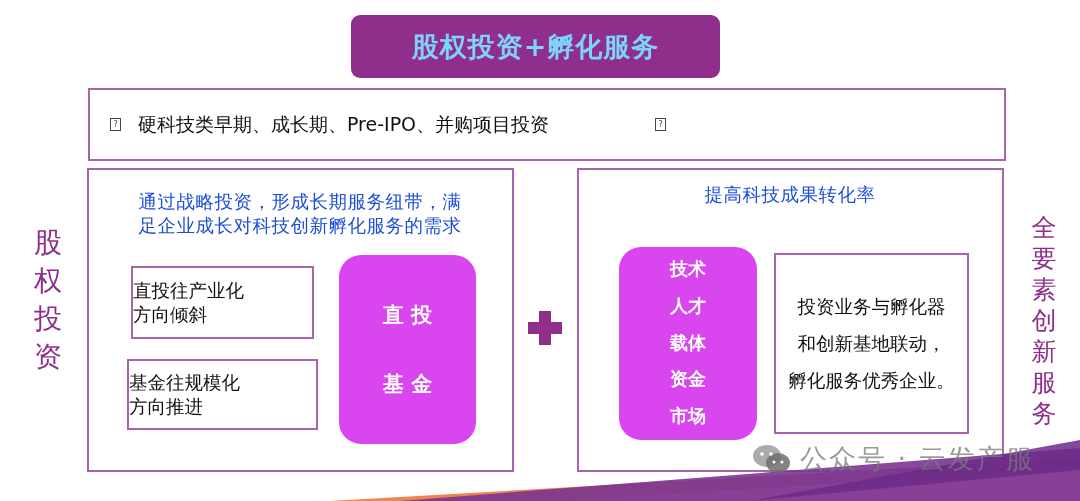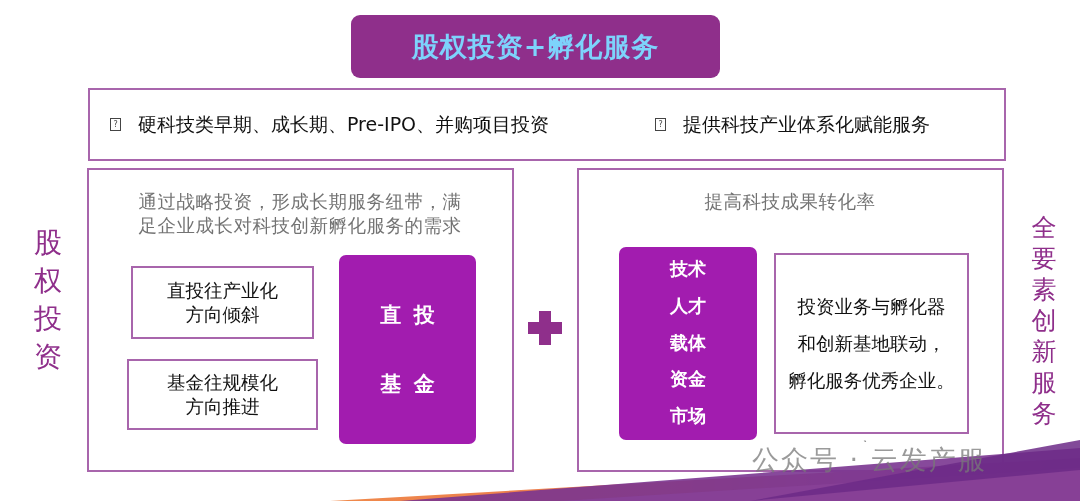--- a/index.html
+++ b/index.html
@@ -18,55 +18,54 @@
   }
   .purple-border { border: 2px solid #a865ac; }
   .top-band { left: 88px; top: 88px; width: 918px; height: 73px; display: flex; align-items: center; }
   .bullet-item { position: absolute; display: flex; align-items: center; font-size: 19px; color: #111; }
   .bullet-box {
     width: 9px; height: 11px; border: 1px solid #444; font-size: 8px;
     display: inline-flex; align-items: center; justify-content: center; margin-right: 17px; color: #444;
   }
   .panel { background: #fff; }
   .gray-text {
-    color: #737373; font-family: "DejaVu Serif", "Liberation Serif", serif;
+    color: #1d4ed8; font-family: "DejaVu Serif", "Liberation Serif", serif;
     font-size: 18.5px; line-height: 24px; text-align: center; letter-spacing: 0.5px;
   }
   .small-box {
     border: 2px solid #a865ac; background: #fff;
-    display: flex; flex-direction: column; align-items: center; justify-content: center;
+    display: flex; flex-direction: column; align-items: flex-start; justify-content: center;
     font-size: 18.5px; line-height: 24px; color: #111;
   }
   .pill {
-    background: #a21caf; border-radius: 7px; color: #fff; font-weight: bold;
-    display: flex; flex-direction: column; align-items: center; font-family: Liberation Mono, monospace;
+    background: #d946ef; border-radius: 22px; color: #fff; font-weight: bold;
+    display: flex; flex-direction: column; align-items: center;
   }
   .vert {
     color: #8f2f8b; font-size: 28px; line-height: 38px; text-align: center;
     display: flex; flex-direction: column; align-items: center;
   }
   .wave { left: 0; top: 440px; width: 1080px; height: 61px; }
   .watermark {
     left: 752px; top: 440px; height: 38px; display: flex; align-items: center;
-    color: rgba(120,120,120,0.75); font-size: 27px; letter-spacing: 2px; flex-direction: column;
+    color: rgba(120,120,120,0.75); font-size: 27px; letter-spacing: 2px;
   }
 </style>
 </head>
 <body>
 
 <div class="abs title-box">股权投资+孵化服务</div>
 
 <div class="abs top-band purple-border">
   <div class="bullet-item" style="left:20px;">
     <span class="bullet-box">?</span>
     <span>硬科技类早期、成长期、Pre-IPO、并购项目投资</span>
   </div>
   <div class="bullet-item" style="left:565px;">
     <span class="bullet-box">?</span>
-    <span>提供科技产业体系化赋能服务</span>
   </div>
 </div>
 
 <div class="abs vert" style="left:28px; top:224px; width:40px;">
   <span>股</span>
   <span>权</span>
   <span>投</span>
   <span>资</span>
 </div>
 
@@ -87,21 +86,21 @@
   <div>直 投</div>
   <div>基 金</div>
 </div>
 
 <div class="abs" style="left:528px; top:311px; width:34px; height:34px;">
   <div class="abs" style="left:11px; top:0; width:12px; height:34px; background:#8f2f8b;"></div>
   <div class="abs" style="left:0; top:11px; width:34px; height:12px; background:#8f2f8b;"></div>
 </div>
 
 <div class="abs panel purple-border" style="left:577px; top:168px; width:427px; height:304px;"></div>
-<div class="abs gray-text" style="left:620px; top:190px; width:340px;">
+<div class="abs gray-text" style="left:620px; top:183px; width:340px;">
   <div>提高科技成果转化率</div>
 </div>
 <div class="abs pill" style="left:619px; top:247px; width:138px; height:193px; font-size:18px; justify-content:space-between; padding:10px 0 12px;">
   <div>技术</div>
   <div>人才</div>
   <div>载体</div>
   <div>资金</div>
   <div>市场</div>
 </div>
 <div class="abs small-box" style="left:774px; top:253px; width:195px; height:181px; line-height:37px; align-items:center; padding-left:0;">

